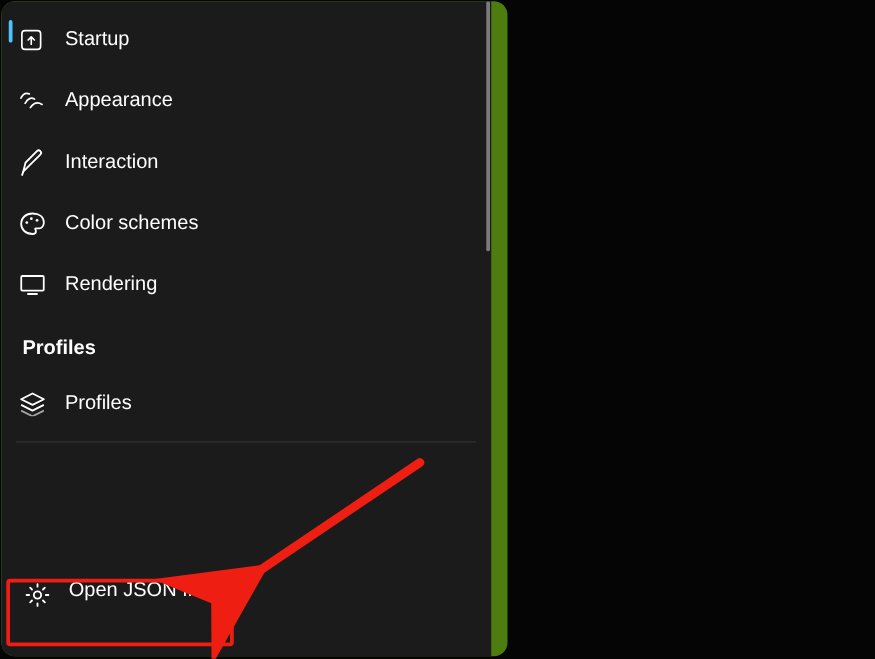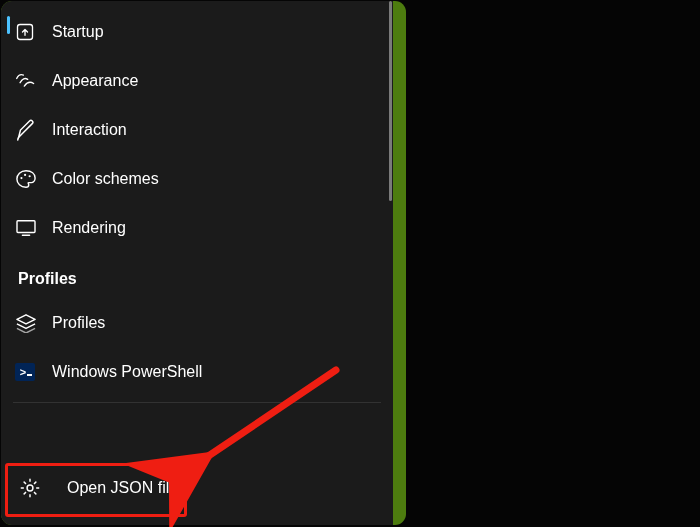--- a/index.html
+++ b/index.html
@@ -66,27 +66,26 @@
     background:#323232;
     margin:6px 12px 0 12px;
   }
   .bottom-btn{
     position:absolute;
     bottom:14px;
     left:12px;
     right:12px;
     height:47px;
     display:flex;
-    align-items:center;
+    align-items:flex-start;
     padding-left:6px;
     color:#ffffff;
     font-size:16px;
     font-weight:400;
     cursor:pointer;
-    gap:12px;
   }
   .bottom-btn .icon{
     width:26px;height:24px;
     display:flex;align-items:center;justify-content:flex-start;
     margin-right:10px;
   }
   .ps-icon{
     width:20px;height:18px;
     background:#012456;
     border-radius:2px;
@@ -207,26 +206,20 @@
       <span class="icon">
         <svg width="22" height="20" viewBox="0 0 24 22" fill="none" stroke="#fff" stroke-width="1.6" stroke-linejoin="round">
           <path d="M12 2 22 7 12 12 2 7Z"></path>
           <path d="M2 12l10 5 10-5"></path>
           <path d="M2 17l10 5 10-5" opacity="0.6"></path>
         </svg>
       </span>
       <span>Profiles</span>
     </div>
 
-    <div class="nav-item">
-      <span class="icon">
-        <span class="ps-icon"></span>
-      </span>
-      <span>Windows PowerShell</span>
-    </div>
 
     <div class="separator"></div>
 
     <div class="bottom-btn">
       <span class="icon">
         <svg width="22" height="22" viewBox="0 0 24 24" fill="none" stroke="#fff" stroke-width="1.6">
           <circle cx="12" cy="12" r="3.2"></circle>
           <path d="M12 2.5v2.2M12 19.3v2.2M21.5 12h-2.2M4.7 12H2.5M18.4 5.6l-1.6 1.6M7.2 16.8l-1.6 1.6M18.4 18.4l-1.6-1.6M7.2 7.2 5.6 5.6" stroke-linecap="round"></path>
         </svg>
       </span>

